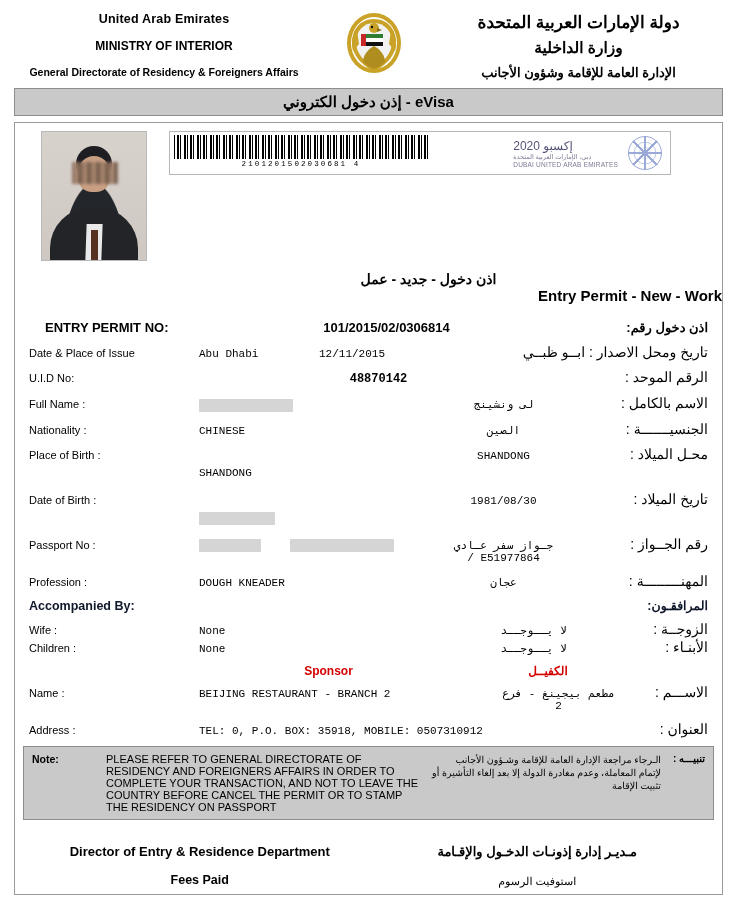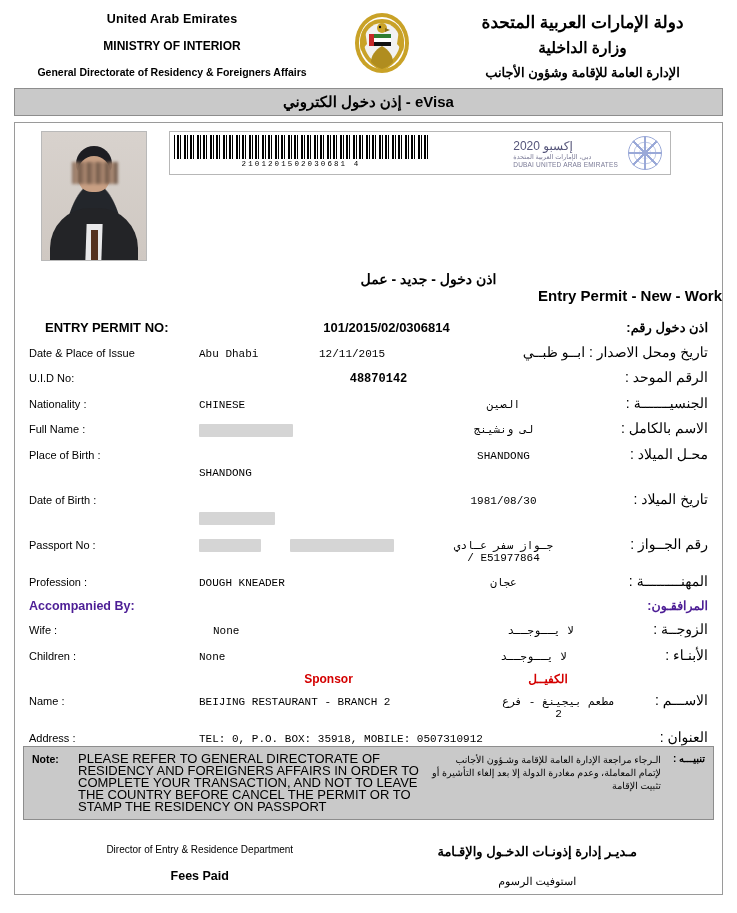--- a/index.html
+++ b/index.html
@@ -19,21 +19,21 @@
     position: relative;
     width: 737px;
     height: 913px;
     box-sizing: border-box;
   }
 
   
   .header {
     display: flex;
     align-items: flex-start;
-    padding: 8px 14px 4px 22px;
+    padding: 8px 14px 4px 14px;
     height: 86px;
     box-sizing: border-box;
   }
   .hdr-en {
     width: 300px;
     text-align: center;
     padding-top: 4px;
   }
   .hdr-en .l1 {
     font-weight: bold;
@@ -322,29 +322,29 @@
   .allowed-ar {
     direction: rtl;
     font-size: 11.5px;
     text-align: right;
     width: 300px;
   }
 
   .acc-head {
     display: flex;
     align-items: baseline;
-    color: #4c1d95;
+    color: #0f172a;
     font-weight: bold;
     font-size: 12.5px;
     margin-bottom: 8px;
   }
   .acc-head .l { flex: 1; }
   .acc-head .r { direction: rtl; text-align: right; width: 160px; }
 
-  .tight { margin-bottom: 10px; gap: 14px; }
+  .tight { margin-bottom: 2px; }
 
   .sponsor-row {
     display: flex;
     align-items: baseline;
     margin: 6px 0 6px 0;
   }
   .sponsor-row .sp-left { width: 170px; }
   .sponsor-row .sp-en {
     flex: 1;
     text-align: center;
@@ -376,23 +376,24 @@
     min-height: 58px;
   }
   .note-lbl {
     width: 46px;
     font-size: 10.5px;
     font-weight: bold;
     flex: none;
   }
   .note-en {
     flex: 1;
-    font-size: 13px;
+    font-size: 11px;
     line-height: 12px;
     padding-right: 8px;
+    margin-left: 28px;
   }
   .note-ar {
     width: 230px;
     direction: rtl;
     font-size: 9.5px;
     line-height: 13px;
     text-align: right;
   }
   .note-ar-lbl {
     width: 44px;
@@ -411,21 +412,21 @@
     bottom: 6px;
     display: flex;
     align-items: flex-start;
     padding: 0 16px;
     box-sizing: border-box;
   }
   .foot-en {
     flex: 1;
     text-align: center;
   }
-  .foot-en .f1 { font-size: 10px; font-weight: normal; }
+  .foot-en .f1 { font-size: 13px; font-weight: bold; }
   .foot-en .f2 { font-size: 12.5px; font-weight: bold; margin-top: 14px; }
   .foot-ar {
     flex: 1;
     text-align: center;
     direction: rtl;
   }
   .foot-ar .f1 { font-size: 13px; font-weight: bold; }
   .foot-ar .f2 { font-size: 11px; margin-top: 16px; }
 </style>
 </head>
@@ -525,33 +526,33 @@
       </div>
 
       <div class="row">
         <div class="lbl-en">U.I.D No:</div>
         <div class="val-mid" style="font-weight:bold;font-size:12px">48870142</div>
         <div class="lbl-ar">الرقم الموحد :</div>
       </div>
 
 
       <div class="row">
-        <div class="lbl-en">Nationality :</div>
-        <div class="val-left">CHINESE</div>
-        <div class="val-mid">الصين</div>
-        <div class="lbl-ar">الجنسيـــــــة :</div>
-      </div>
-
-      <div class="row">
         <div class="lbl-en">Full Name :</div>
         <div class="val-left">
           <span class="redact" style="width:94px"></span>
         </div>
         <div class="val-mid" style="text-align:center">لى  ونشينج</div>
         <div class="lbl-ar">الاسم بالكامل :</div>
+      </div>
+
+      <div class="row">
+        <div class="lbl-en">Nationality :</div>
+        <div class="val-left">CHINESE</div>
+        <div class="val-mid">الصين</div>
+        <div class="lbl-ar">الجنسيـــــــة :</div>
       </div>
 
       <div class="row">
         <div class="lbl-en">Place of Birth :</div>
         <div class="val-left"></div>
         <div class="val-mid">SHANDONG</div>
         <div class="lbl-ar">محـل الميلاد :</div>
       </div>
 
       <div class="row" style="margin-top:-4px">

